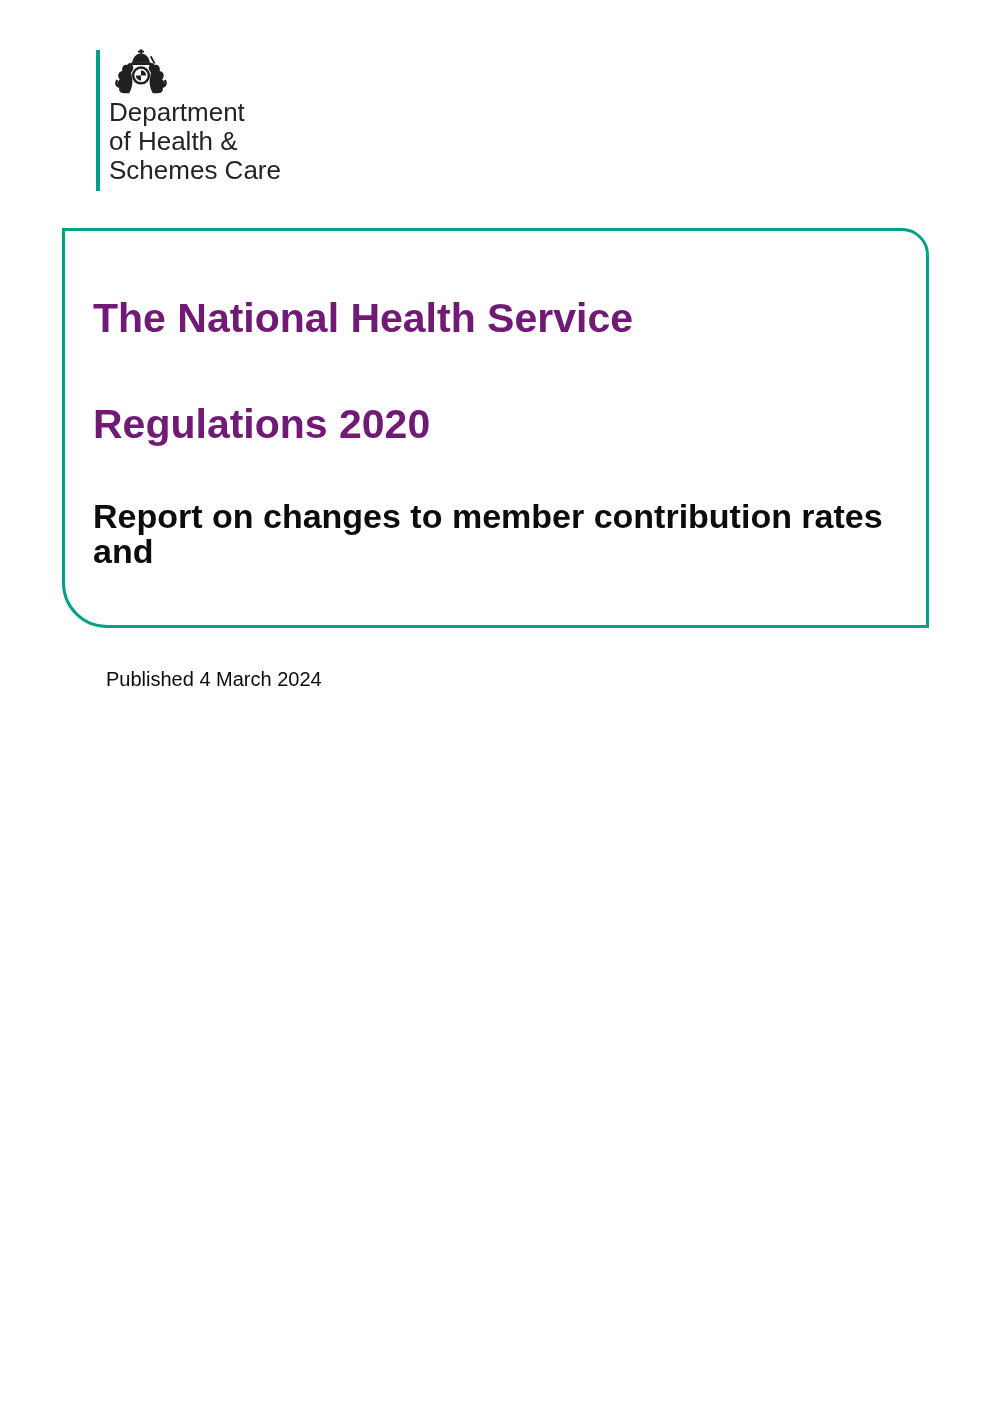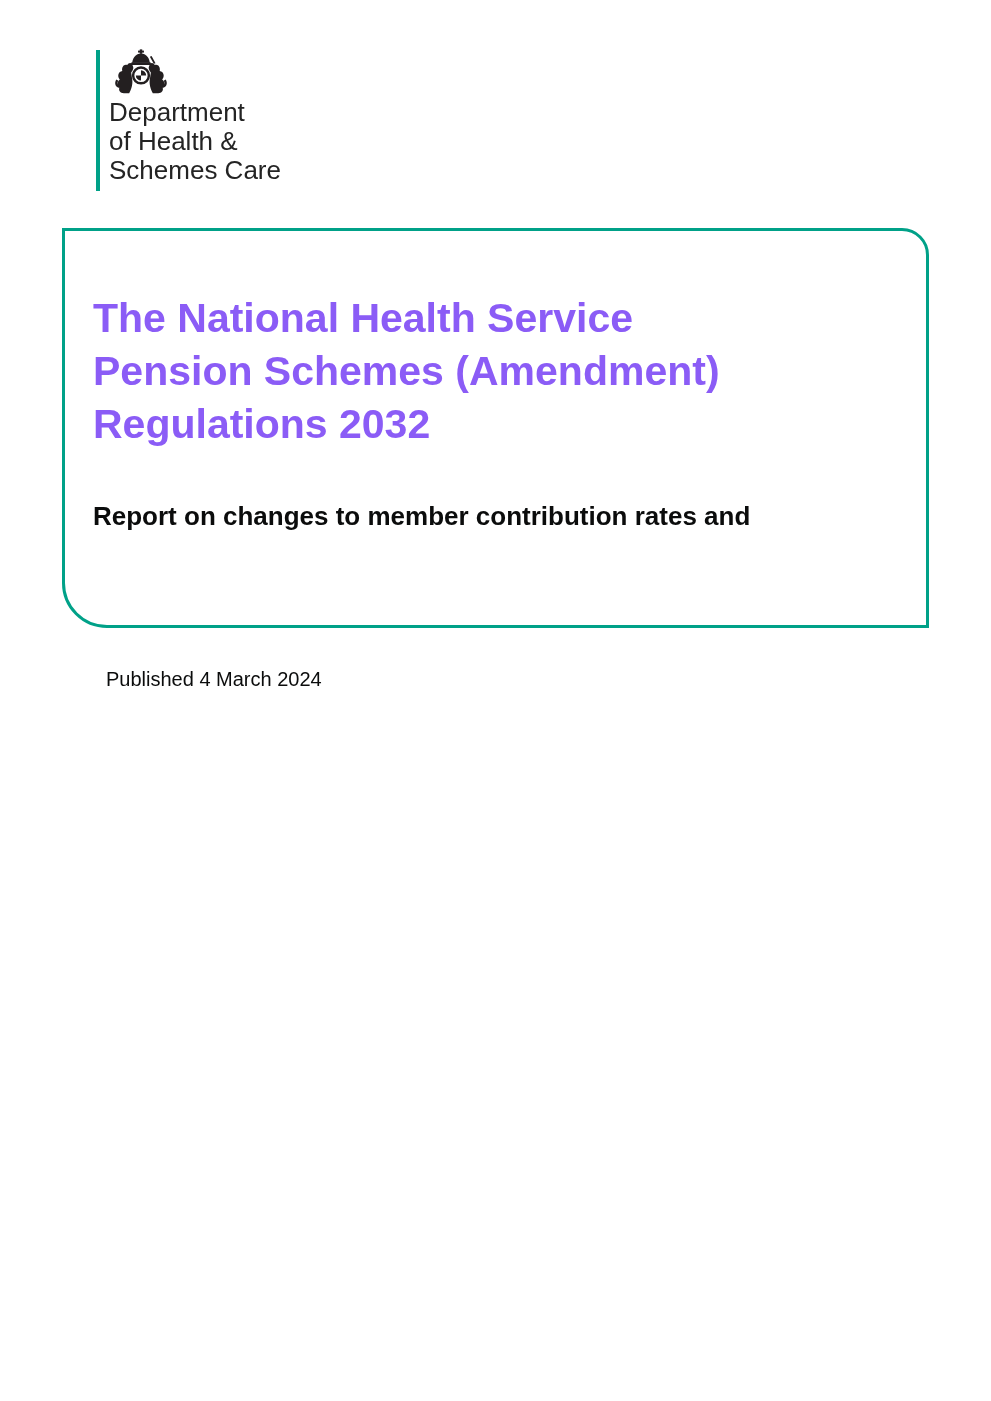--- a/index.html
+++ b/index.html
@@ -62,25 +62,25 @@
     border: 3px solid #00a188;
     border-radius: 0 27px 0 45px;
     background: #ffffff;
     padding: 61px 30px 0 28px;
   }
   .cover-title {
     margin: 0;
     font-size: 41px;
     line-height: 53px;
     font-weight: 700;
-    color: #8b5cf6;
+    color: #701a75;
   }
   .cover-subtitle {
     margin: 48px 0 0 0;
-    font-size: 26px;
+    font-size: 34px;
     line-height: 35px;
     font-weight: 700;
     color: #0b0c0c;
   }
 
   
   .published {
     position: absolute;
     left: 94px;
     top: 655px;
@@ -124,19 +124,19 @@
       </svg>
     </div>
     <div class="logo-text">
       <div>Department</div>
       <div>of Health &amp;</div>
       <div>Schemes Care</div>
     </div>
   </div>
 
   <div class="cover-box">
-    <h1 class="cover-title"><span>The National Health Service</span><br><span>Pension Schemes (Amendment)</span><br><span>Regulations 2032</span></h1>
+    <h1 class="cover-title"><span>The National Health Service</span><br><br><span>Regulations 2020</span></h1>
     <h2 class="cover-subtitle"><span>Report on changes to member contribution rates and</span><br></h2>
   </div>
 
   <p class="published">Published 4 March 2024</p>
 
 </div>
 
 </body></html>

